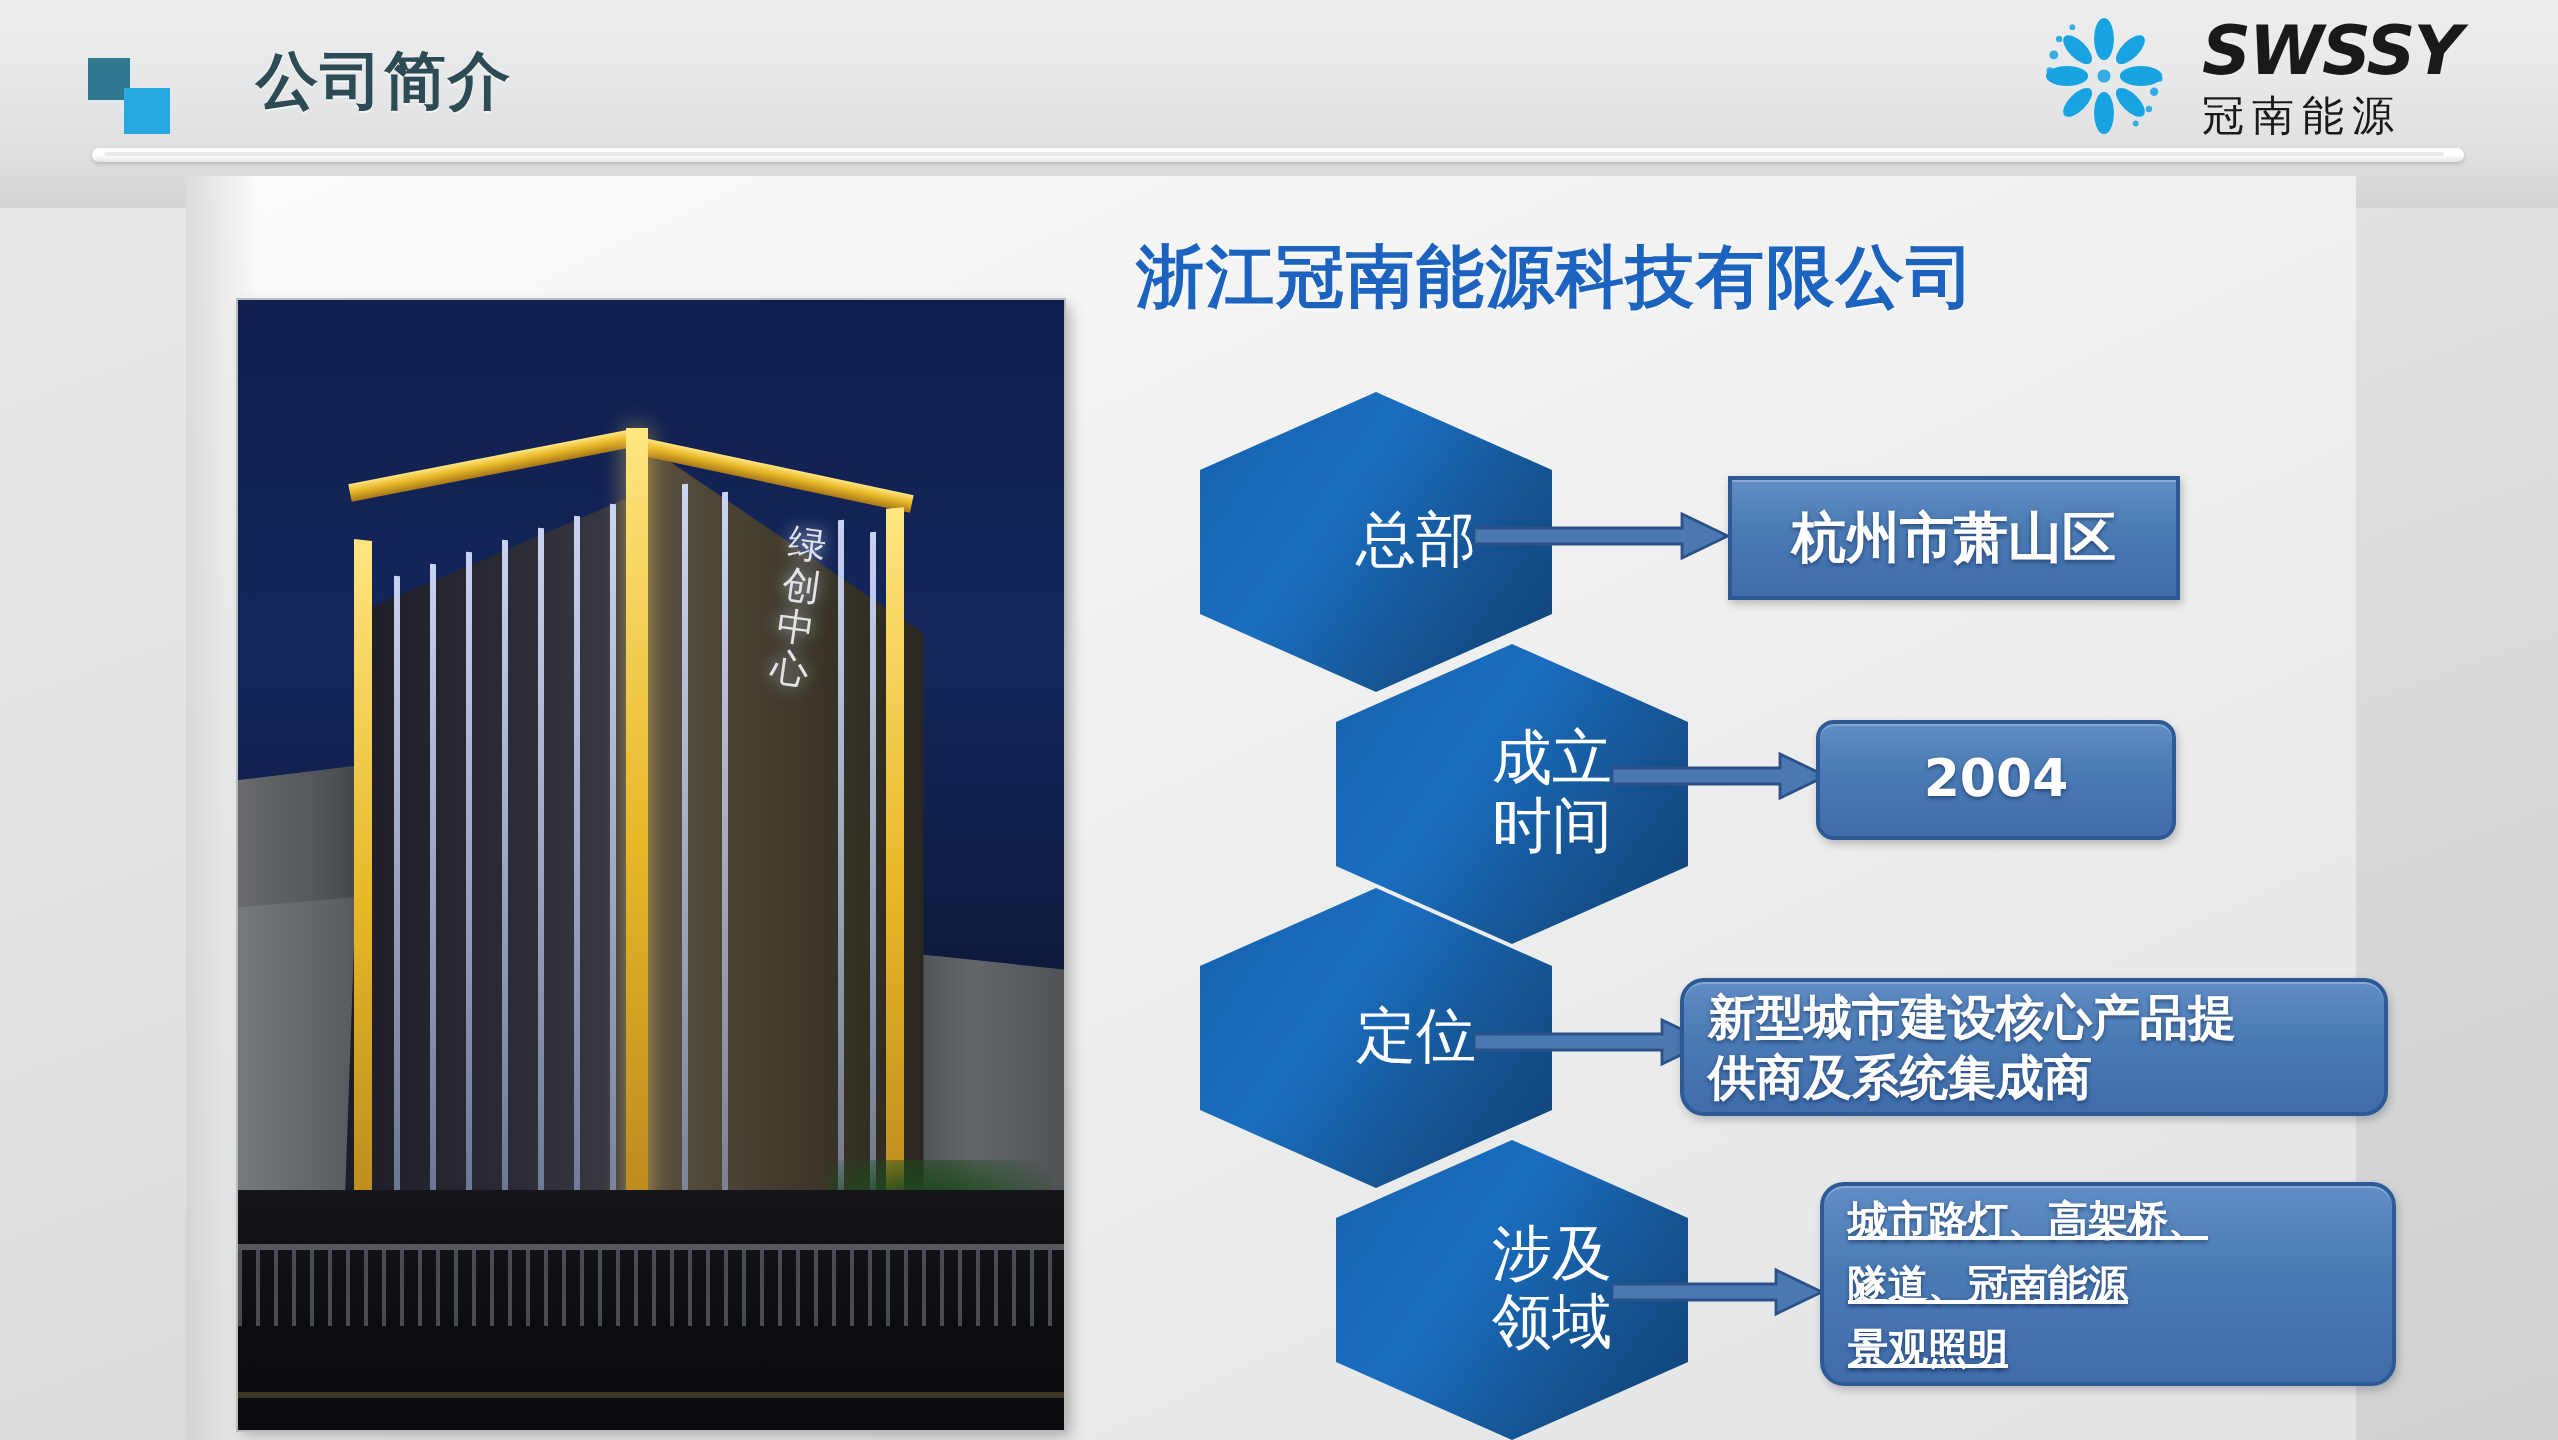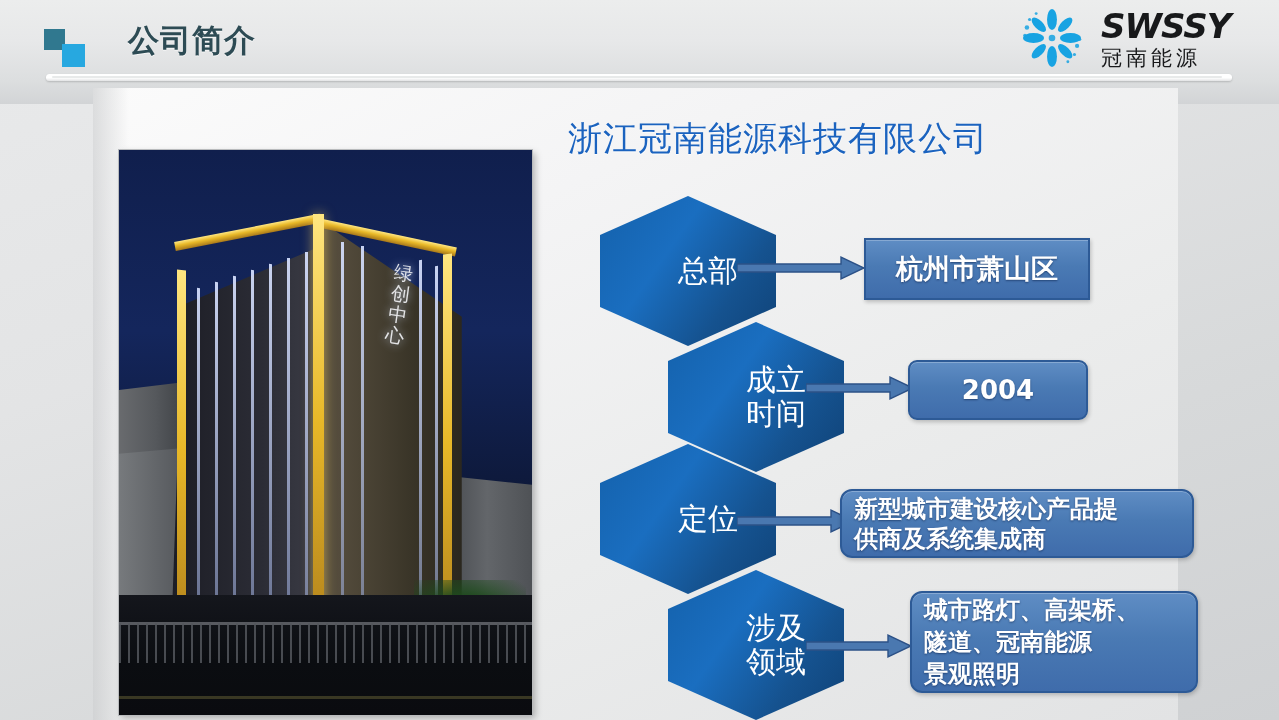--- a/index.html
+++ b/index.html
@@ -93,21 +93,21 @@
     background:radial-gradient(circle at 50% 45%,#3b7e33 0%,#205020 50%,rgba(8,20,8,0) 75%);}
   .ground{position:absolute;left:0;bottom:0;width:100%;height:120px;
     background:linear-gradient(180deg,#14161c 0%,#0b0d11 55%,#0a0b0f 100%);}
   .fence{position:absolute;left:0;bottom:52px;width:100%;height:40px;
     background:repeating-linear-gradient(90deg,#53565c 0 2px,rgba(0,0,0,0) 2px 9px);opacity:.85;}
   .fence-top{position:absolute;left:0;bottom:90px;width:100%;height:3px;background:#6a6d73;opacity:.8;}
   .road-line{position:absolute;left:0;bottom:16px;width:100%;height:3px;background:#4d4a2c;opacity:.7;}
 
   
   .co-name{position:absolute;left:568px;top:116px;
-    font-size:34px;font-weight:normal;color:#1b63bf;letter-spacing:1px;
+    font-size:34px;font-weight:bold;color:#1b63bf;letter-spacing:1px;
     text-shadow:0 1px 1px rgba(255,255,255,.85);}
 
   
   .hex{position:absolute;width:136px;height:150px;
     clip-path:polygon(50% 0%,100% 26%,100% 74%,50% 100%,0% 74%,0% 26%);
     background:linear-gradient(125deg,#1461ab 0%,#1a6ec0 38%,#15528f 72%,#0f4277 100%);
     display:flex;align-items:center;justify-content:center;text-align:center;
     color:#ffffff;font-size:30px;line-height:34px;font-weight:500;
     filter:drop-shadow(2px 3px 4px rgba(0,0,0,.30));
     padding-left:40px;
@@ -134,22 +134,22 @@
     border:2px solid #2d5a96;
     box-shadow:1px 2px 4px rgba(0,0,0,.22), inset 0 1px 0 rgba(255,255,255,.25);
   }
   .vbox1{left:864px;top:238px;width:222px;height:58px;font-size:27px;
     justify-content:center;border-radius:0;}
   .vbox2{left:908px;top:360px;width:176px;height:56px;font-size:26px;
     justify-content:center;border-radius:9px;
     font-family:"DejaVu Sans","Liberation Sans",sans-serif;}
   .vbox3{left:840px;top:489px;width:326px;height:65px;font-size:24px;line-height:30px;
     border-radius:12px;padding:0 12px;}
-  .vbox4{left:910px;top:591px;width:260px;height:98px;font-size:24px;line-height:32px;
-    border-radius:12px;padding:0 12px;}
+  .vbox4{left:910px;top:591px;width:260px;height:98px;font-size:20px;line-height:32px;
+    border-radius:12px;padding:0 12px;text-decoration:underline;}
 </style>
 </head>
 <body>
 
 <div class="slide">
 
   <div class="header">
     <div class="sq-dark"></div>
     <div class="sq-light"></div>
     <div class="slide-title">公司简介</div>

